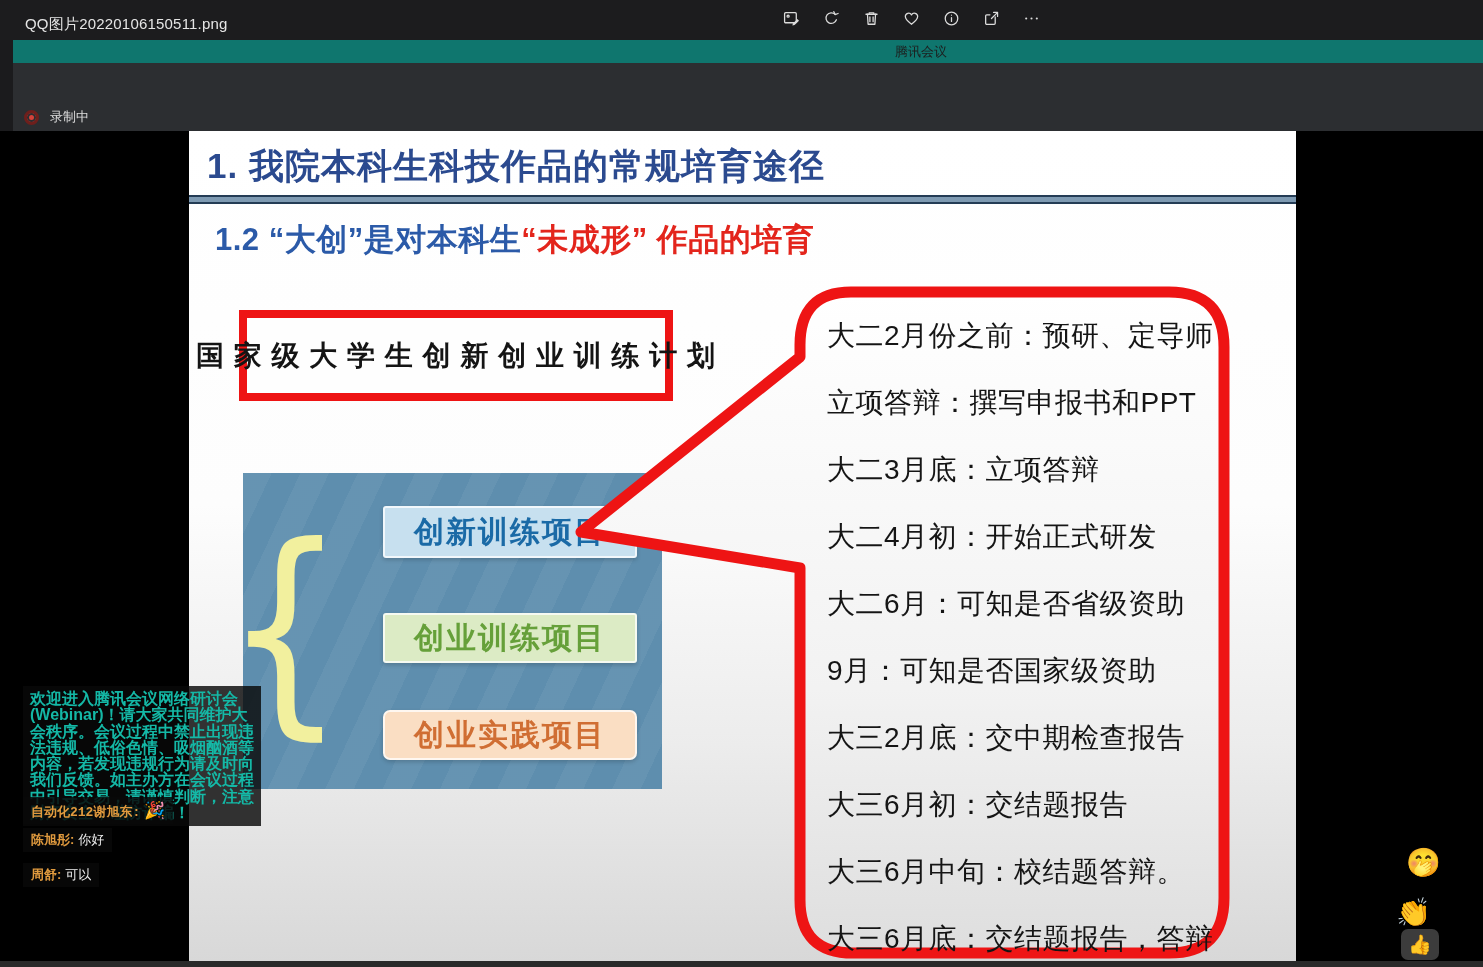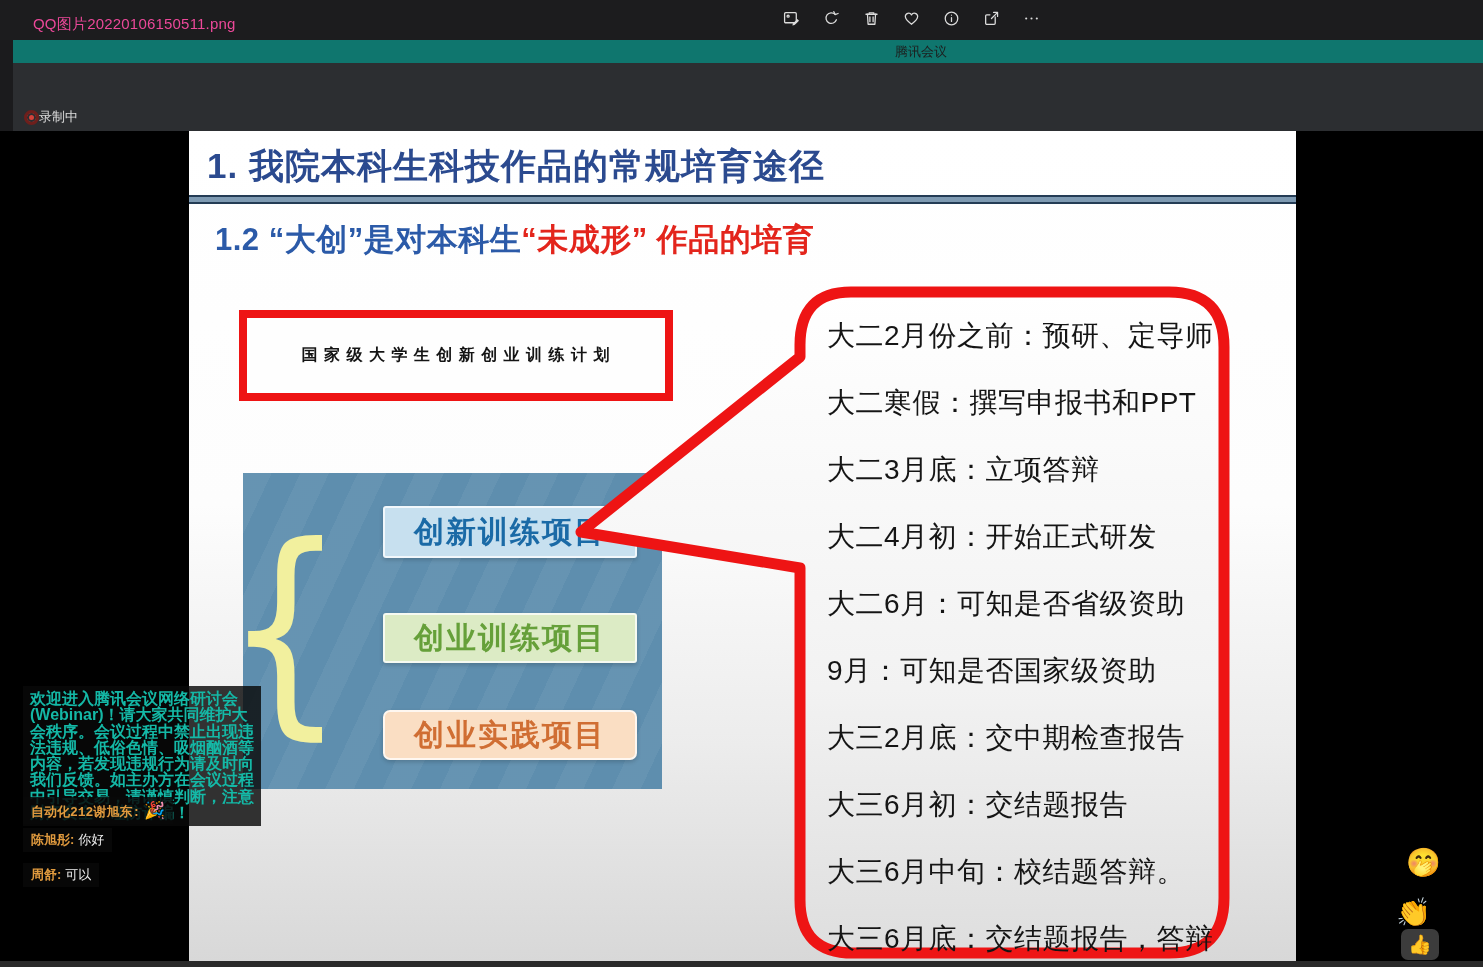--- a/index.html
+++ b/index.html
@@ -3,50 +3,50 @@
 <meta charset="utf-8">
 <style>
   * { margin:0; padding:0; box-sizing:border-box; }
   html,body { background:#000; }
   body { font-family:"Liberation Sans","DejaVu Sans",sans-serif; }
   .screen { position:relative; width:1483px; height:967px; overflow:hidden; background:#000; }
 
   
   .titlebar { position:absolute; left:0; top:0; width:1483px; height:40px; background:#1c1c1e; }
   .filename { position:absolute; left:25px; top:0; height:48px; display:flex; align-items:center;
-              color:#ec4899; font-size:15px; letter-spacing:.2px;margin-left:8px; }
+              color:#e5e5e5; font-size:15px; letter-spacing:.2px; }
   .tb-icons { position:absolute; left:783px; top:0; height:40px; display:flex; align-items:center; gap:23px; }
   .tb-btn { width:17px; height:17px; display:flex; align-items:center; justify-content:center; cursor:pointer; }
   .tb-btn svg { width:17px; height:17px; stroke:#dcdcdc; stroke-width:1.2; fill:none; stroke-linecap:round; stroke-linejoin:round; }
 
   
   .meetingbar { position:absolute; left:0; top:40px; width:1483px; height:23px; background:#0f766e; }
   .meetingbar span { position:absolute; left:895px; top:3px; font-size:13px; color:#1d1d1d; }
   .toolband { position:absolute; left:0; top:63px; width:1483px; height:68px; background:#2c2e31; }
   .left-edge { position:absolute; left:0; top:40px; width:13px; height:91px; background:#1b1b1d; }
-  .recording { position:absolute; left:24px; top:107px; height:20px; display:flex; align-items:center; }
+  .recording { position:absolute; left:24px; top:107px; height:20px; display:flex; align-items:center; gap:11px; }
   .rec-dot { width:15px; height:15px; border-radius:50%; background:#d5423a; border:3px solid #6e1f1c;
              box-shadow:inset 0 0 0 2px #2c2e31; }
   .rec-label { color:#dedede; font-size:13px; }
 
   
   .stage { position:absolute; left:0; top:131px; width:1483px; height:830px; background:#000; }
   .slide { position:absolute; left:189px; top:0; width:1107px; height:830px;
            background:linear-gradient(180deg,#ffffff 0%,#fdfdfd 45%,#ececec 74%,#d8d8d8 100%); overflow:hidden; }
 
   .slide-title { position:absolute; left:18px; top:12px; font-size:35px; font-weight:700; color:#2b4a8f; letter-spacing:1px; }
   .separator { position:absolute; left:0; top:64px; width:1107px; height:9px; background:#7e9ab2;
                border-top:2px solid #243c55; border-bottom:2px solid #243c55; }
   .subtitle { position:absolute; left:26px; top:88px; font-size:31px; font-weight:700; letter-spacing:.5px; white-space:nowrap; }
   .subtitle .blue { color:#2b5aa8; }
   .subtitle .red { color:#e3251c; }
 
   .banner { position:absolute; left:50px; top:179px; width:434px; height:91px; background:#fefefe;
             border:8px solid #ee1414; display:flex; align-items:center; justify-content:center; }
-  .banner span { font-size:16px; font-weight:700; color:#141414; letter-spacing:1px; white-space:nowrap; }
+  .banner span { font-size:28px; font-weight:700; color:#141414; letter-spacing:1px; white-space:nowrap; }
 
   .bluebox { position:absolute; left:54px; top:342px; width:419px; height:316px; background:#5e8eae;
              background-image:repeating-linear-gradient(115deg, rgba(255,255,255,.05) 0 26px, rgba(255,255,255,0) 26px 52px); }
   .brace { position:absolute; left:6px; top:55px; width:72px; height:200px; display:flex; align-items:center; justify-content:center;
            font-family:"DejaVu Sans",sans-serif; font-size:225px; line-height:200px; color:#f2f09e; transform:scaleX(.85); }
   .strip { position:absolute; left:140px; width:254px; display:flex; align-items:center; justify-content:center;
            border:2px solid rgba(255,255,255,.75); border-radius:3px; box-shadow:0 2px 4px rgba(0,0,0,.18);
            font-weight:700; font-size:30px; letter-spacing:2px; }
   .strip1 { top:33px; height:52px; background:#c7e0ef; color:#1a6aa6; }
   .strip2 { top:140px; height:50px; background:#dcebc5; color:#66a03a; }
@@ -185,21 +185,21 @@
             <stop offset="0" stop-color="#ffffff"></stop>
             <stop offset="0.6" stop-color="#f2f2f2"></stop>
             <stop offset="1" stop-color="#dedede"></stop>
           </linearGradient>
         </defs>
         <path d="M 662 161 H 980 Q 1035 161 1035 216 V 767 Q 1035 822 980 822 H 664 Q 611 822 611 769 V 437 L 392 401 L 611 226 V 214 Q 611 161 662 161 Z" fill="url(#bubfill)" stroke="#ee1414" stroke-width="11" stroke-linejoin="round"></path>
       </svg>
 
       <div class="timeline">
         <div class="tl-row">大二2月份之前：预研、定导师</div>
-        <div class="tl-row">大二寒假：撰写申报书和PPT</div>
+        <div class="tl-row">立项答辩：撰写申报书和PPT</div>
         <div class="tl-row">大二3月底：立项答辩</div>
         <div class="tl-row">大二4月初：开始正式研发</div>
         <div class="tl-row">大二6月：可知是否省级资助</div>
         <div class="tl-row">9月：可知是否国家级资助</div>
         <div class="tl-row">大三2月底：交中期检查报告</div>
         <div class="tl-row">大三6月初：交结题报告</div>
         <div class="tl-row">大三6月中旬：校结题答辩。</div>
         <div class="tl-row">大三6月底：交结题报告，答辩</div>
       </div>
 

